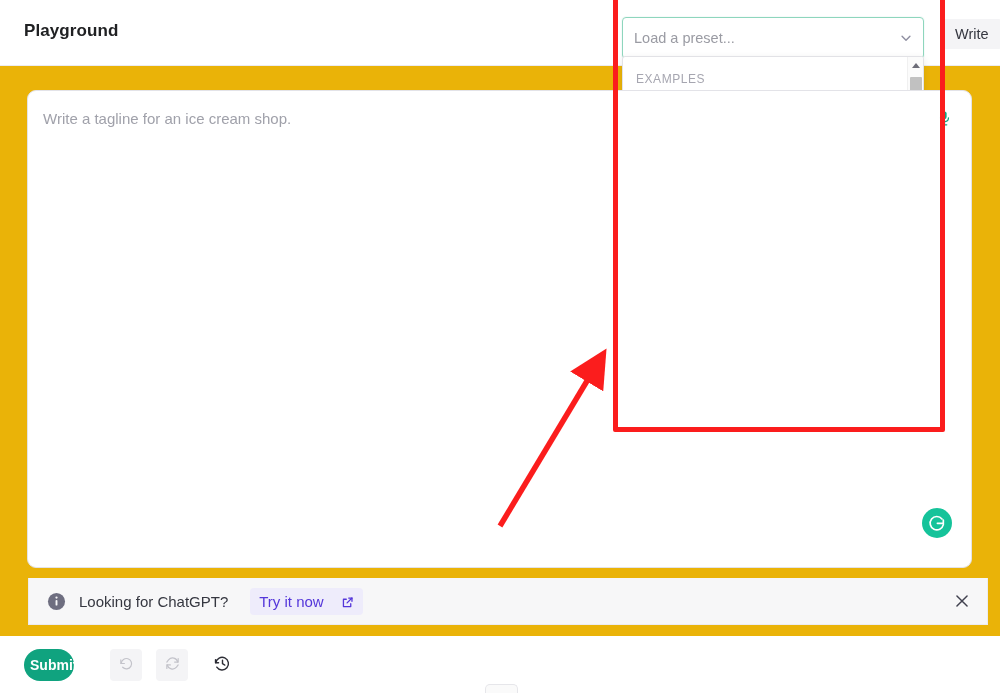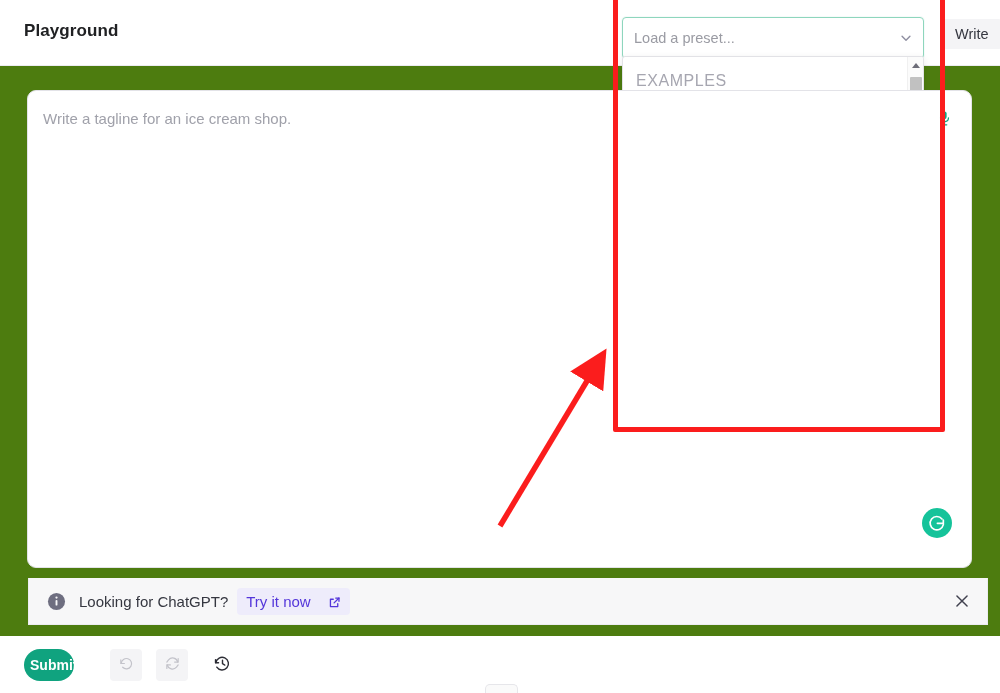--- a/index.html
+++ b/index.html
@@ -7,21 +7,21 @@
     margin: 0; padding: 0;
     width: 1000px; height: 693px;
     overflow: hidden;
     background: #ffffff;
     font-family: "Liberation Sans", sans-serif;
     -webkit-font-smoothing: antialiased;
   }
   #app {
     position: relative;
     width: 1000px; height: 693px;
-    background: #4d7c0f;
+    background: #eab308;
   }
 
   
   .header {
     position: absolute;
     left: 0; top: 0;
     width: 1000px; height: 66px;
     background: #ffffff;
     border-bottom: 1px solid #ececf1;
   }
@@ -73,21 +73,21 @@
     border-radius: 3px;
     box-shadow: 0 2px 7px rgba(0,0,0,0.09);
     overflow: hidden;
   }
   .menu-inner {
     position: absolute;
     left: 0; top: 0;
     width: 285px; height: 100%;
   }
   .menu-group-label {
-    font-size: 16px;
+    font-size: 12px;
     color: #a6a6b0;
     letter-spacing: 0.55px;
     padding: 15px 0 6px 13px;
     font-weight: 400;
   }
   .menu-item {
     height: 30px;
     line-height: 30px;
     padding: 0 12px 0 13px;
     font-size: 14.5px;
@@ -191,21 +191,21 @@
   }
   .info-icon {
     width: 19px; height: 19px;
     flex: 0 0 auto;
     color: #6e6e80;
     margin-right: 13px;
   }
   .info-text {
     font-size: 15px;
     color: #353740;
-    margin-right: 9px;
+    margin-right: 22px;
   }
   .try-link {
     display: inline-flex;
     align-items: center;
     gap: 17px;
     background: #eeecfb;
     border-radius: 4px;
     padding: 5px 9px;
     color: #5436da;
     font-size: 15px;

